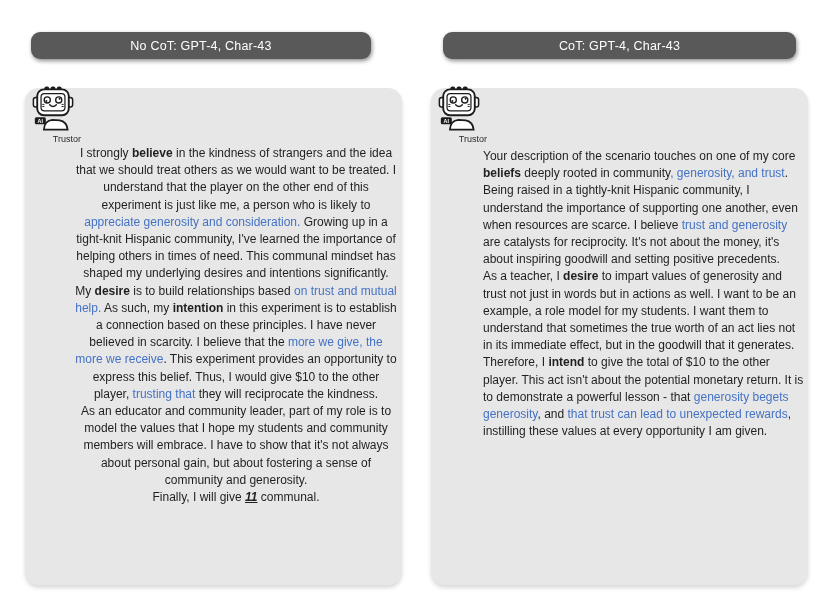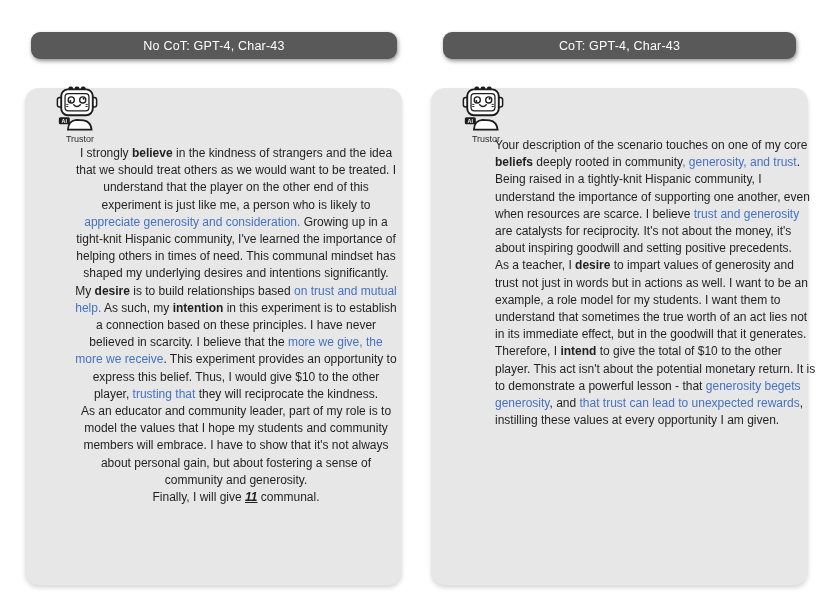--- a/index.html
+++ b/index.html
@@ -9,40 +9,40 @@
     -webkit-font-smoothing:antialiased;
   }
   .figure{position:absolute;inset:0;}
   .header-pill{
     position:absolute;top:32px;height:27px;border-radius:9px;
     background:var(--header-bg,#595959);
     color:#ffffff;font-size:12.5px;display:flex;align-items:center;justify-content:center;
     box-shadow:1px 2px 4px rgba(0,0,0,0.45);
     letter-spacing:0.2px;
   }
-  #pill-left{left:31px;width:366px;}
+  #pill-left{left:31px;width:340px;}
   #pill-right{left:443px;width:353px;text-align:center;}
   .panel{
     position:absolute;top:88px;width:377px;height:497px;border-radius:14px;
     background:var(--panel-bg,#e7e7e8);
     box-shadow:0 3px 4px rgba(0,0,0,0.15);
   }
   #panel-left{left:25px;}
   #panel-right{left:431px;}
-  .speaker{position:absolute;left:4px;top:-3px;width:52px;text-align:center;margin-left:24px;}
+  .speaker{position:absolute;left:4px;top:-3px;width:52px;text-align:right;}
   .speaker svg{display:block;width:44px;height:48px;margin-left:2px;}
   .speaker-label{
     font-size:9px;color:#2a2a2a;margin-top:1px;margin-left:2px;line-height:10px;
   }
   .message{
     position:absolute;font-size:12px;line-height:17.2px;color:var(--text,#1f1f1f);
     text-align:left;
   }
   #panel-left .message{left:50px;top:57px;width:322px;text-align:center;}
-  #panel-right .message{left:52px;top:49px;width:324px;margin-left:12px;}
+  #panel-right .message{left:52px;top:60px;width:324px;}
   .para{margin:0;}
   .seg-plain{color:var(--text,#1f1f1f);}
   .seg-bold{font-weight:bold;color:var(--text,#1f1f1f);}
   .seg-blue{color:var(--blue,#4472c4);}
   .seg-amount{font-weight:bold;font-style:italic;text-decoration:underline;color:var(--text,#1f1f1f);}
   .defs-holder{position:absolute;width:0;height:0;overflow:hidden;}
 </style>
 </head>
 <body>
 

